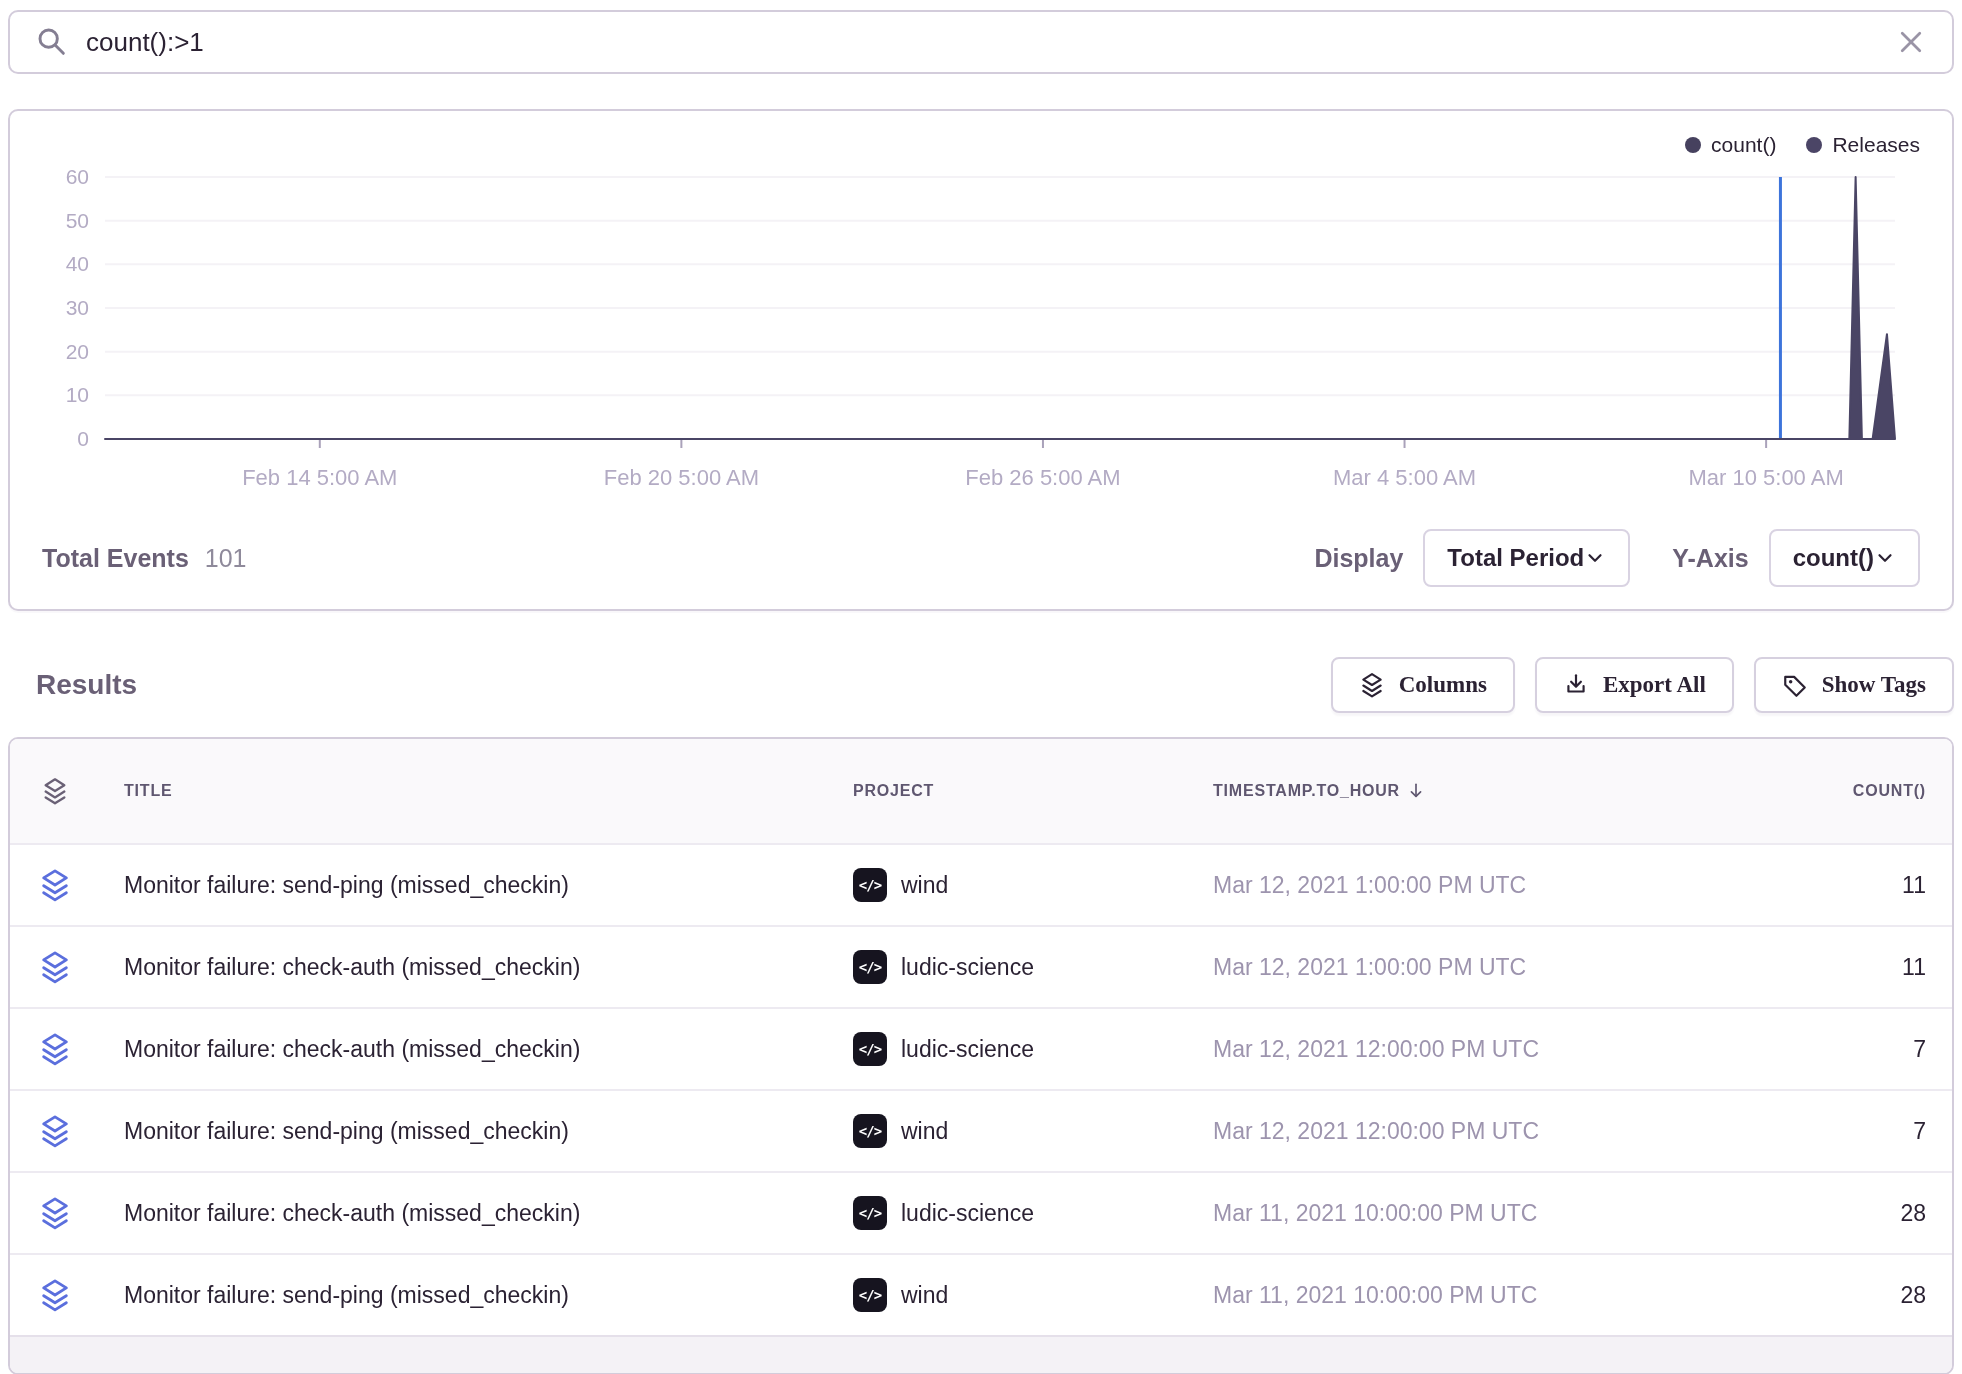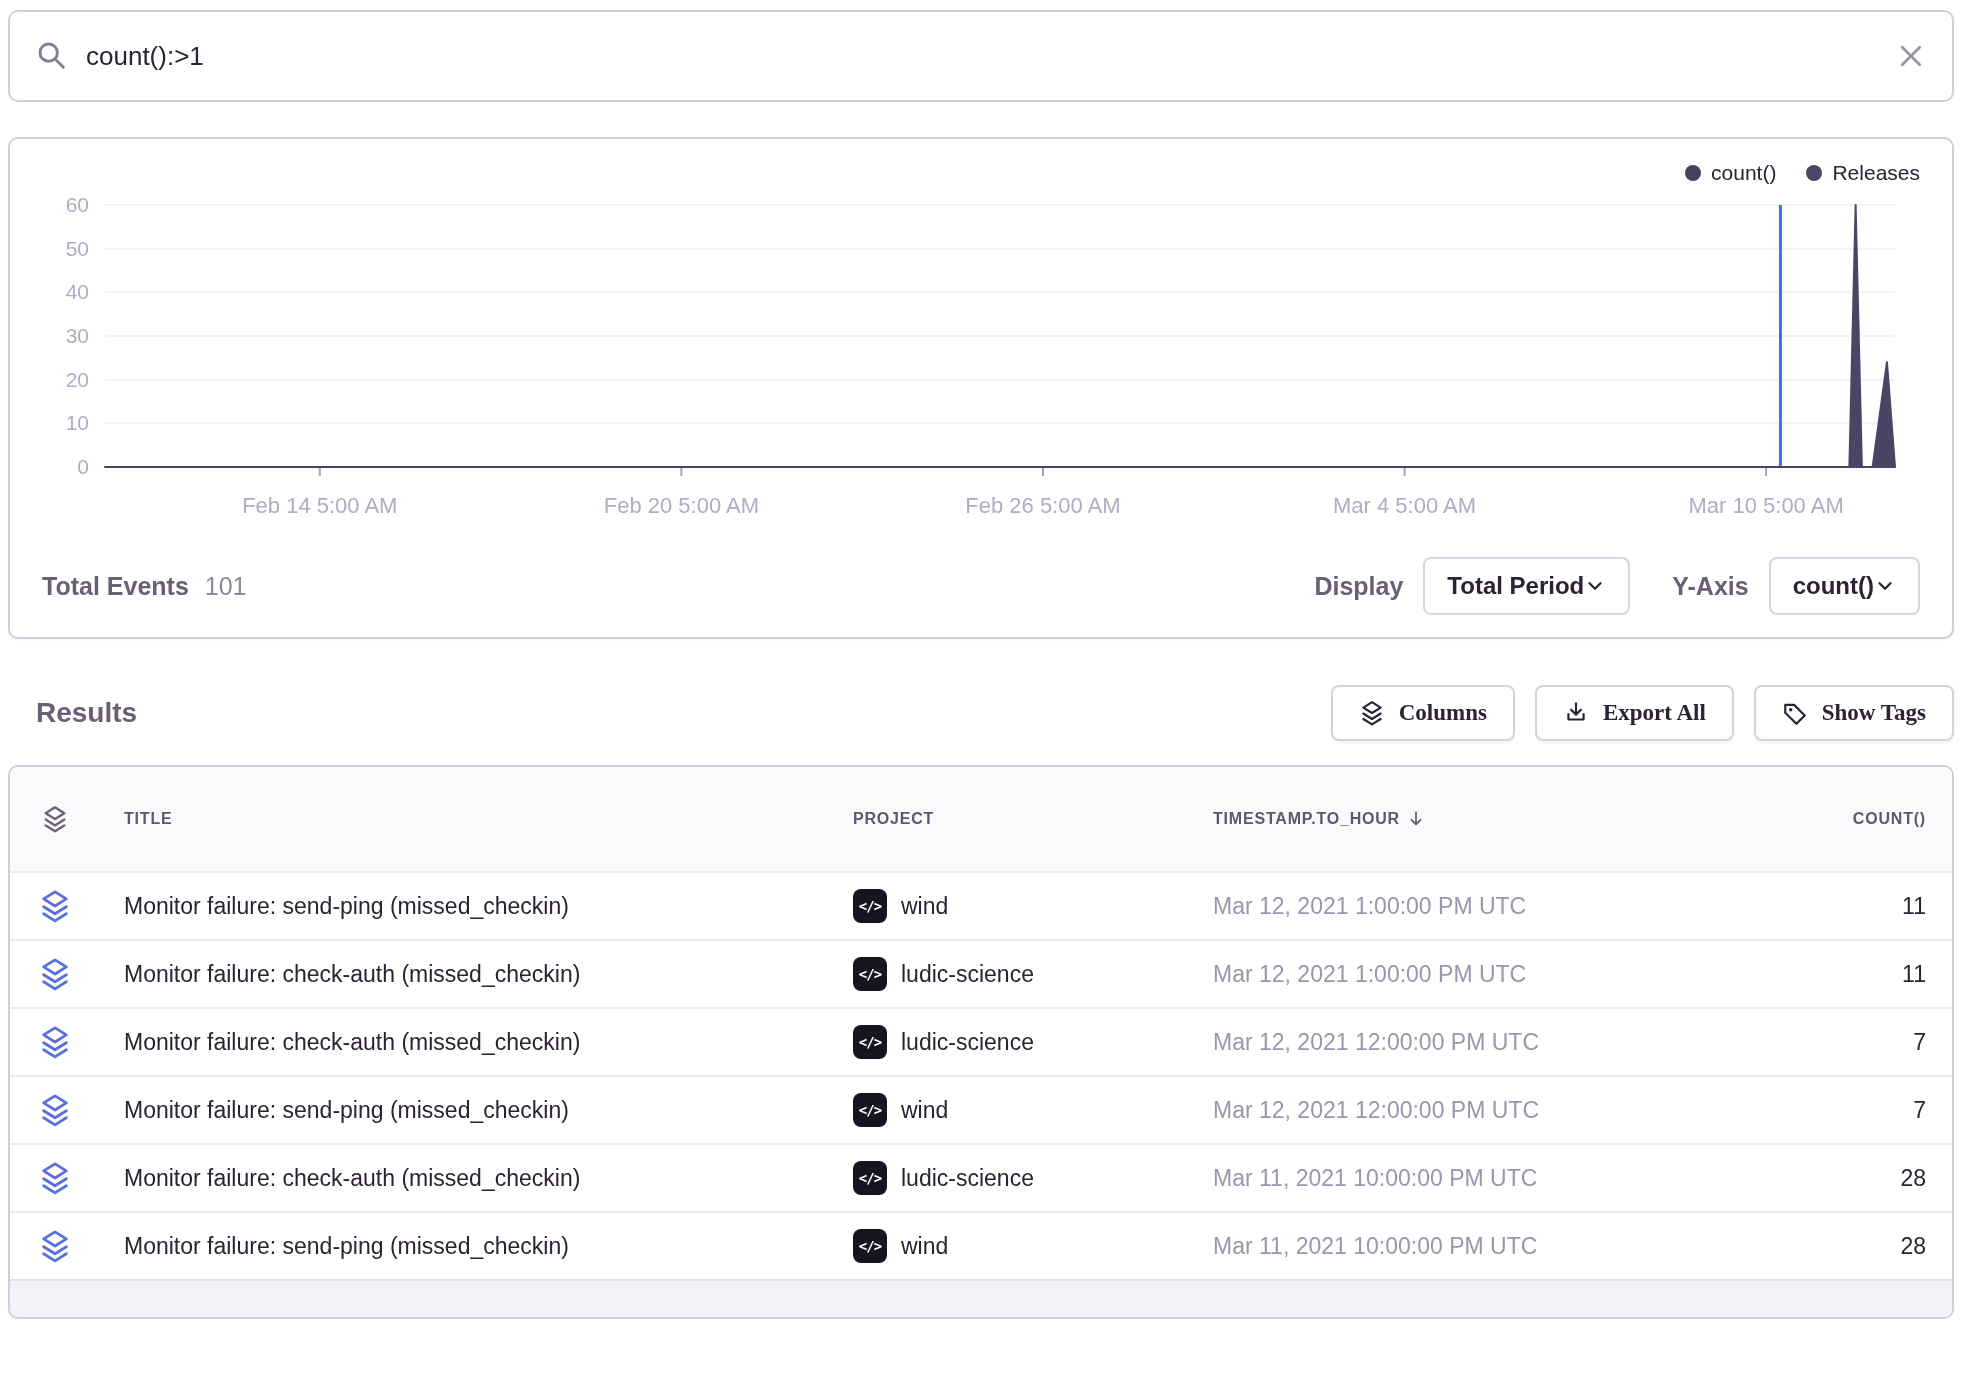--- a/index.html
+++ b/index.html
@@ -1,21 +1,21 @@
 <!DOCTYPE html>
 <html><head>
 <meta charset="utf-8">
 <style>
   * { margin:0; padding:0; box-sizing:border-box; }
   html,body { background:#ffffff; font-family:"Liberation Sans","DejaVu Sans",sans-serif; color:#2b2233; }
   body { width:1962px; height:1374px; overflow:hidden; }
   .page { padding:10px 8px 0 8px; }
 
   
-  .search-bar { height:92px; border:2px solid #d3ccdb; border-radius:10px; background:#fff;
+  .search-bar { height:64px; border:2px solid #d3ccdb; border-radius:10px; background:#fff;
     display:flex; align-items:center; padding:0 26px; }
   .search-bar .mag { width:32px; height:32px; flex:0 0 auto; }
   .search-input { border:none; outline:none; flex:1; font-size:26px; color:#2b2233; margin-left:18px;
     font-family:inherit; background:transparent; }
   .search-clear { width:30px; height:30px; flex:0 0 auto; cursor:pointer; }
 
   
   .chart-panel { margin-top:35px; height:502px; border:2px solid #d3ccdb; border-radius:10px; position:relative;
     background:#fff; box-shadow:0 2px 1px rgba(50,10,90,0.03); }
   .legend { position:absolute; top:22px; right:32px; display:flex; gap:30px; align-items:center; z-index:2; }
@@ -48,21 +48,21 @@
   
   .table-panel { border:2px solid #d3ccdb; border-radius:10px; overflow:hidden; background:#fff; }
   .tgrid { display:grid; grid-template-columns:90px 1fr 360px 473px 266px; align-items:center; }
   .thead { background:#faf9fb; height:104px; }
   .th { font-size:16px; font-weight:bold; letter-spacing:0.8px; color:#5f5770; text-transform:uppercase;
     display:flex; align-items:center; cursor:pointer; }
   .th-icon { justify-content:center; }
   .th-title { padding-left:24px; }
   .th-count { justify-content:flex-end; padding-right:26px; }
   .th svg.sort { width:20px; height:20px; margin-left:6px; }
-  .trow { height:68px; border-top:2px solid #edeaf1; background:#fff; cursor:pointer; }
+  .trow { height:82px; border-top:2px solid #edeaf1; background:#fff; cursor:pointer; }
   .cell-icon { display:flex; justify-content:center; }
   .cell-title { padding-left:24px; font-size:23px; color:#2b2233; white-space:nowrap; overflow:hidden; }
   .cell-project { display:flex; align-items:center; gap:14px; font-size:23px; color:#2b2233; }
   .proj-badge { width:34px; height:34px; border-radius:8px; background:#16141f; color:#fff; display:flex;
     align-items:center; justify-content:center; font-size:14px; font-weight:bold; letter-spacing:-1px;
     font-family:"DejaVu Sans Mono","Liberation Mono",monospace; }
   .cell-time { font-size:23px; color:#9d94ae; }
   .cell-count { font-size:23px; color:#2b2233; text-align:right; padding-right:26px; font-weight:500; }
   .tfoot { height:38px; background:#f4f2f6; border-top:2px solid #e5e0ea; }
 </style>

